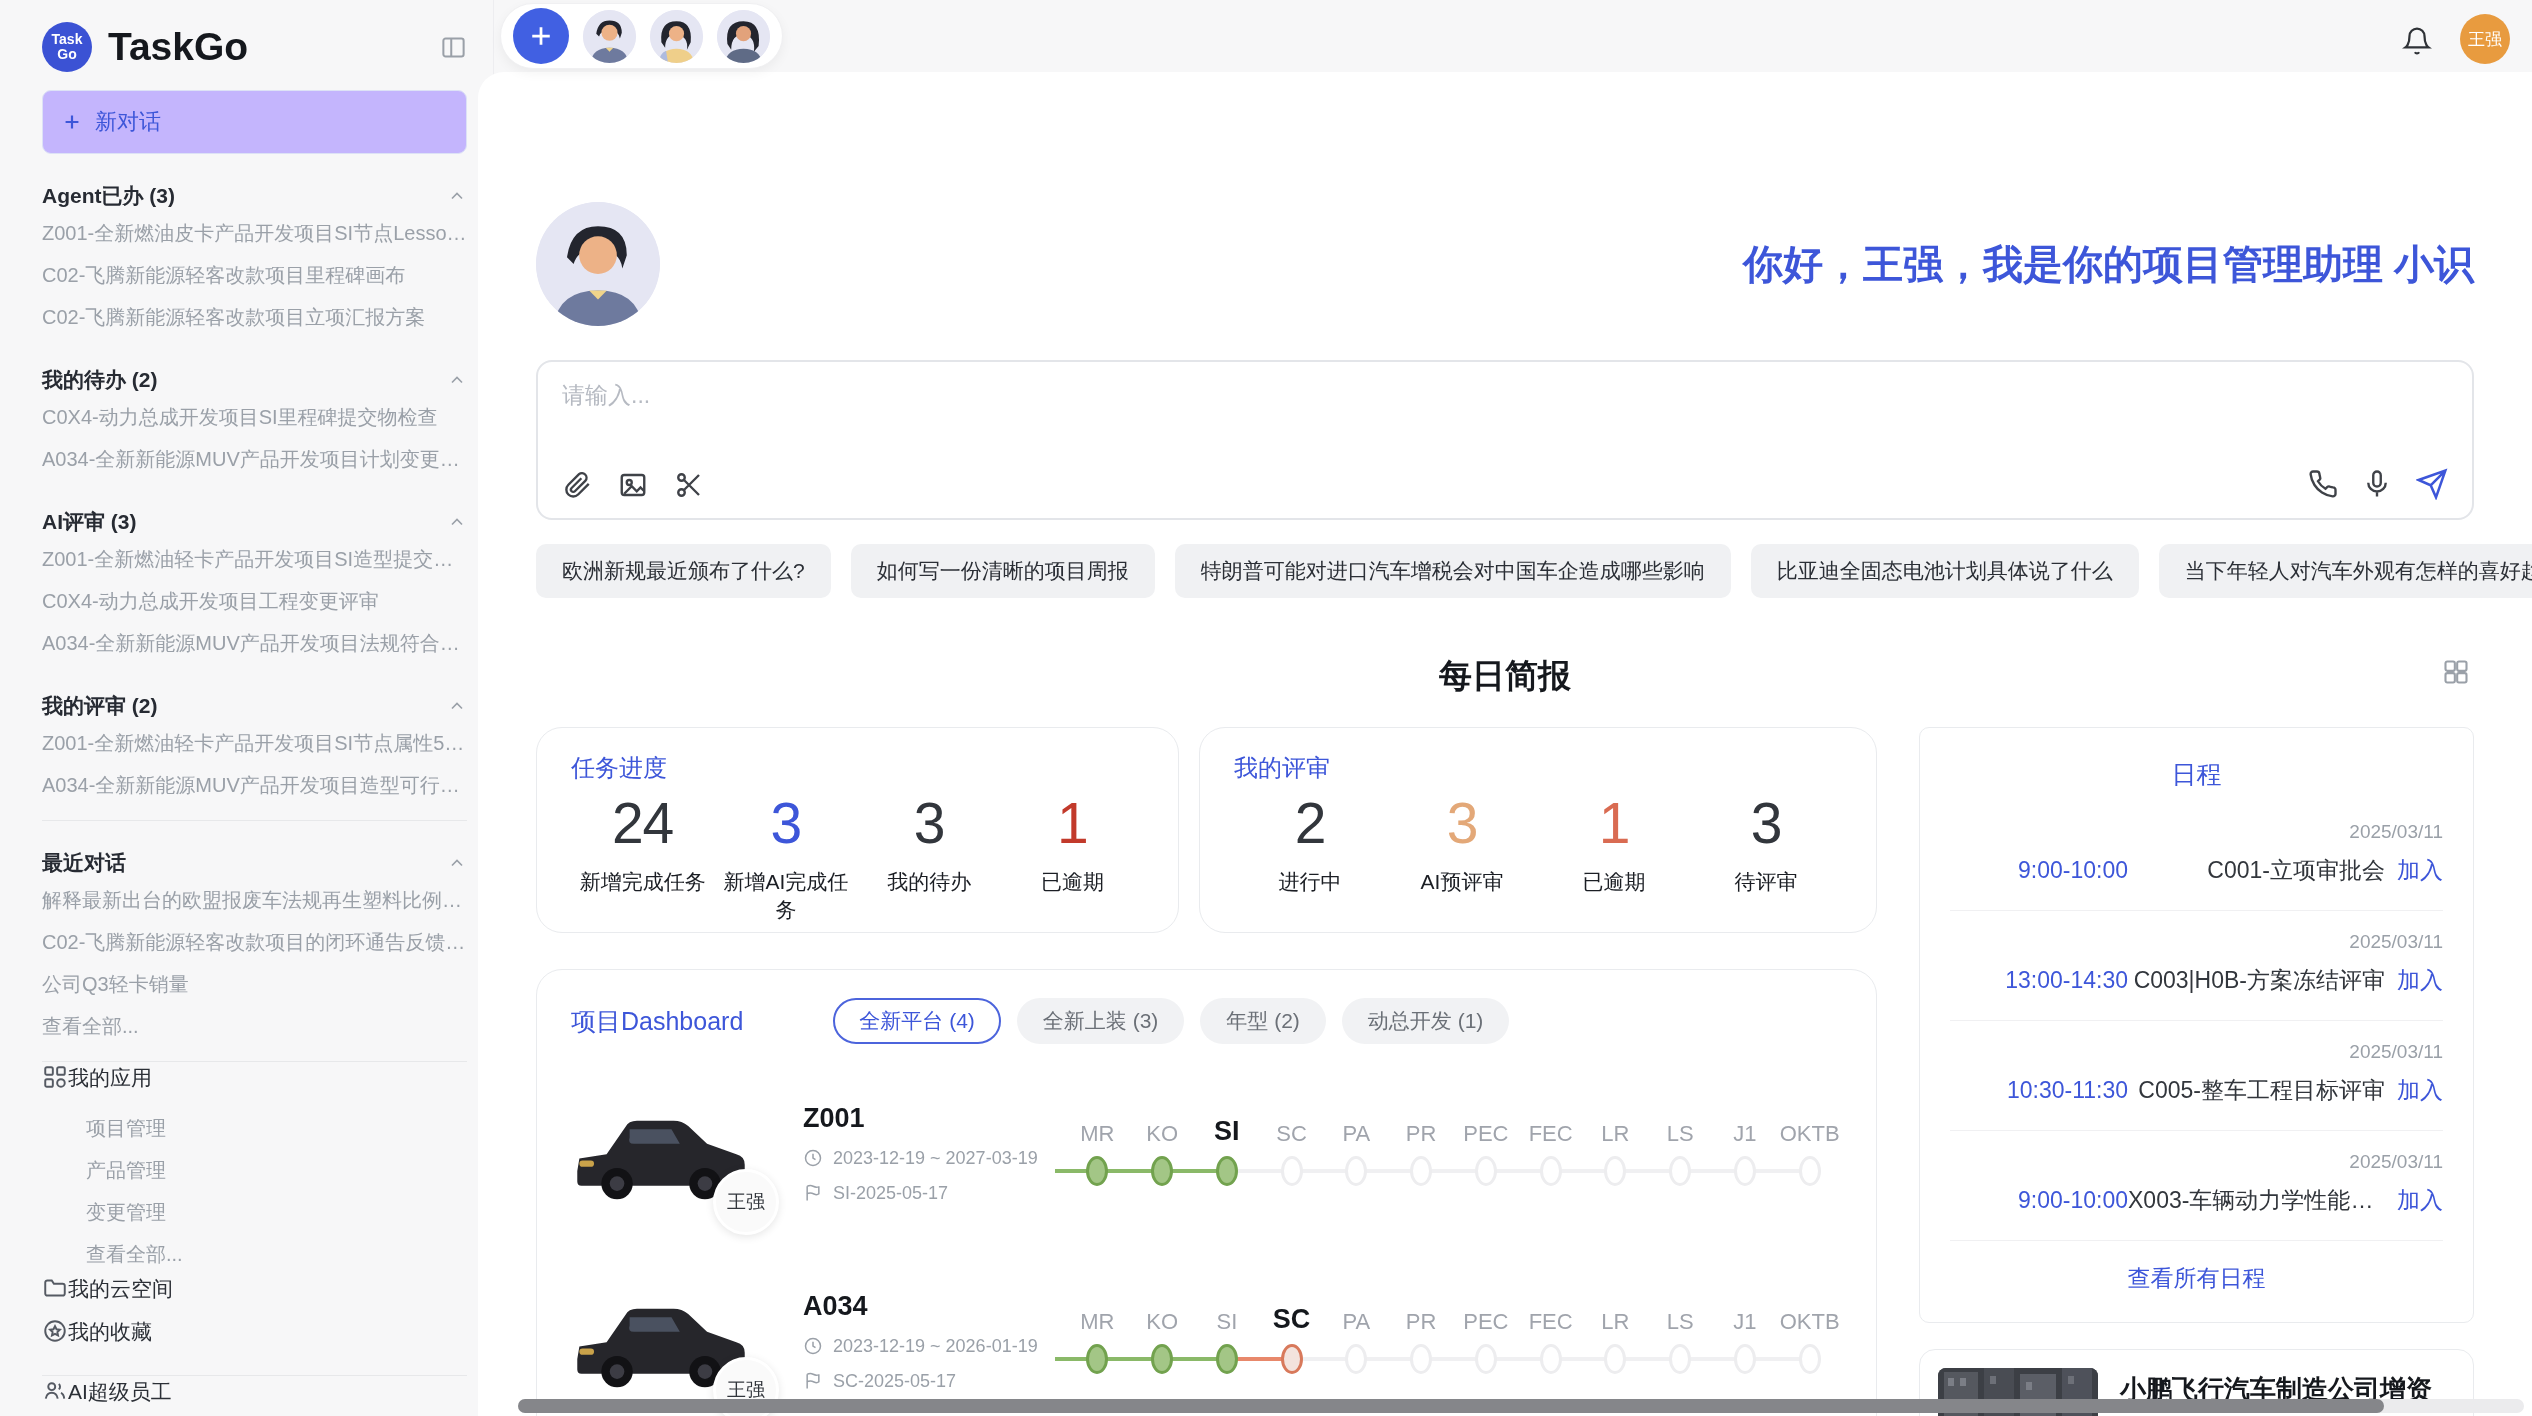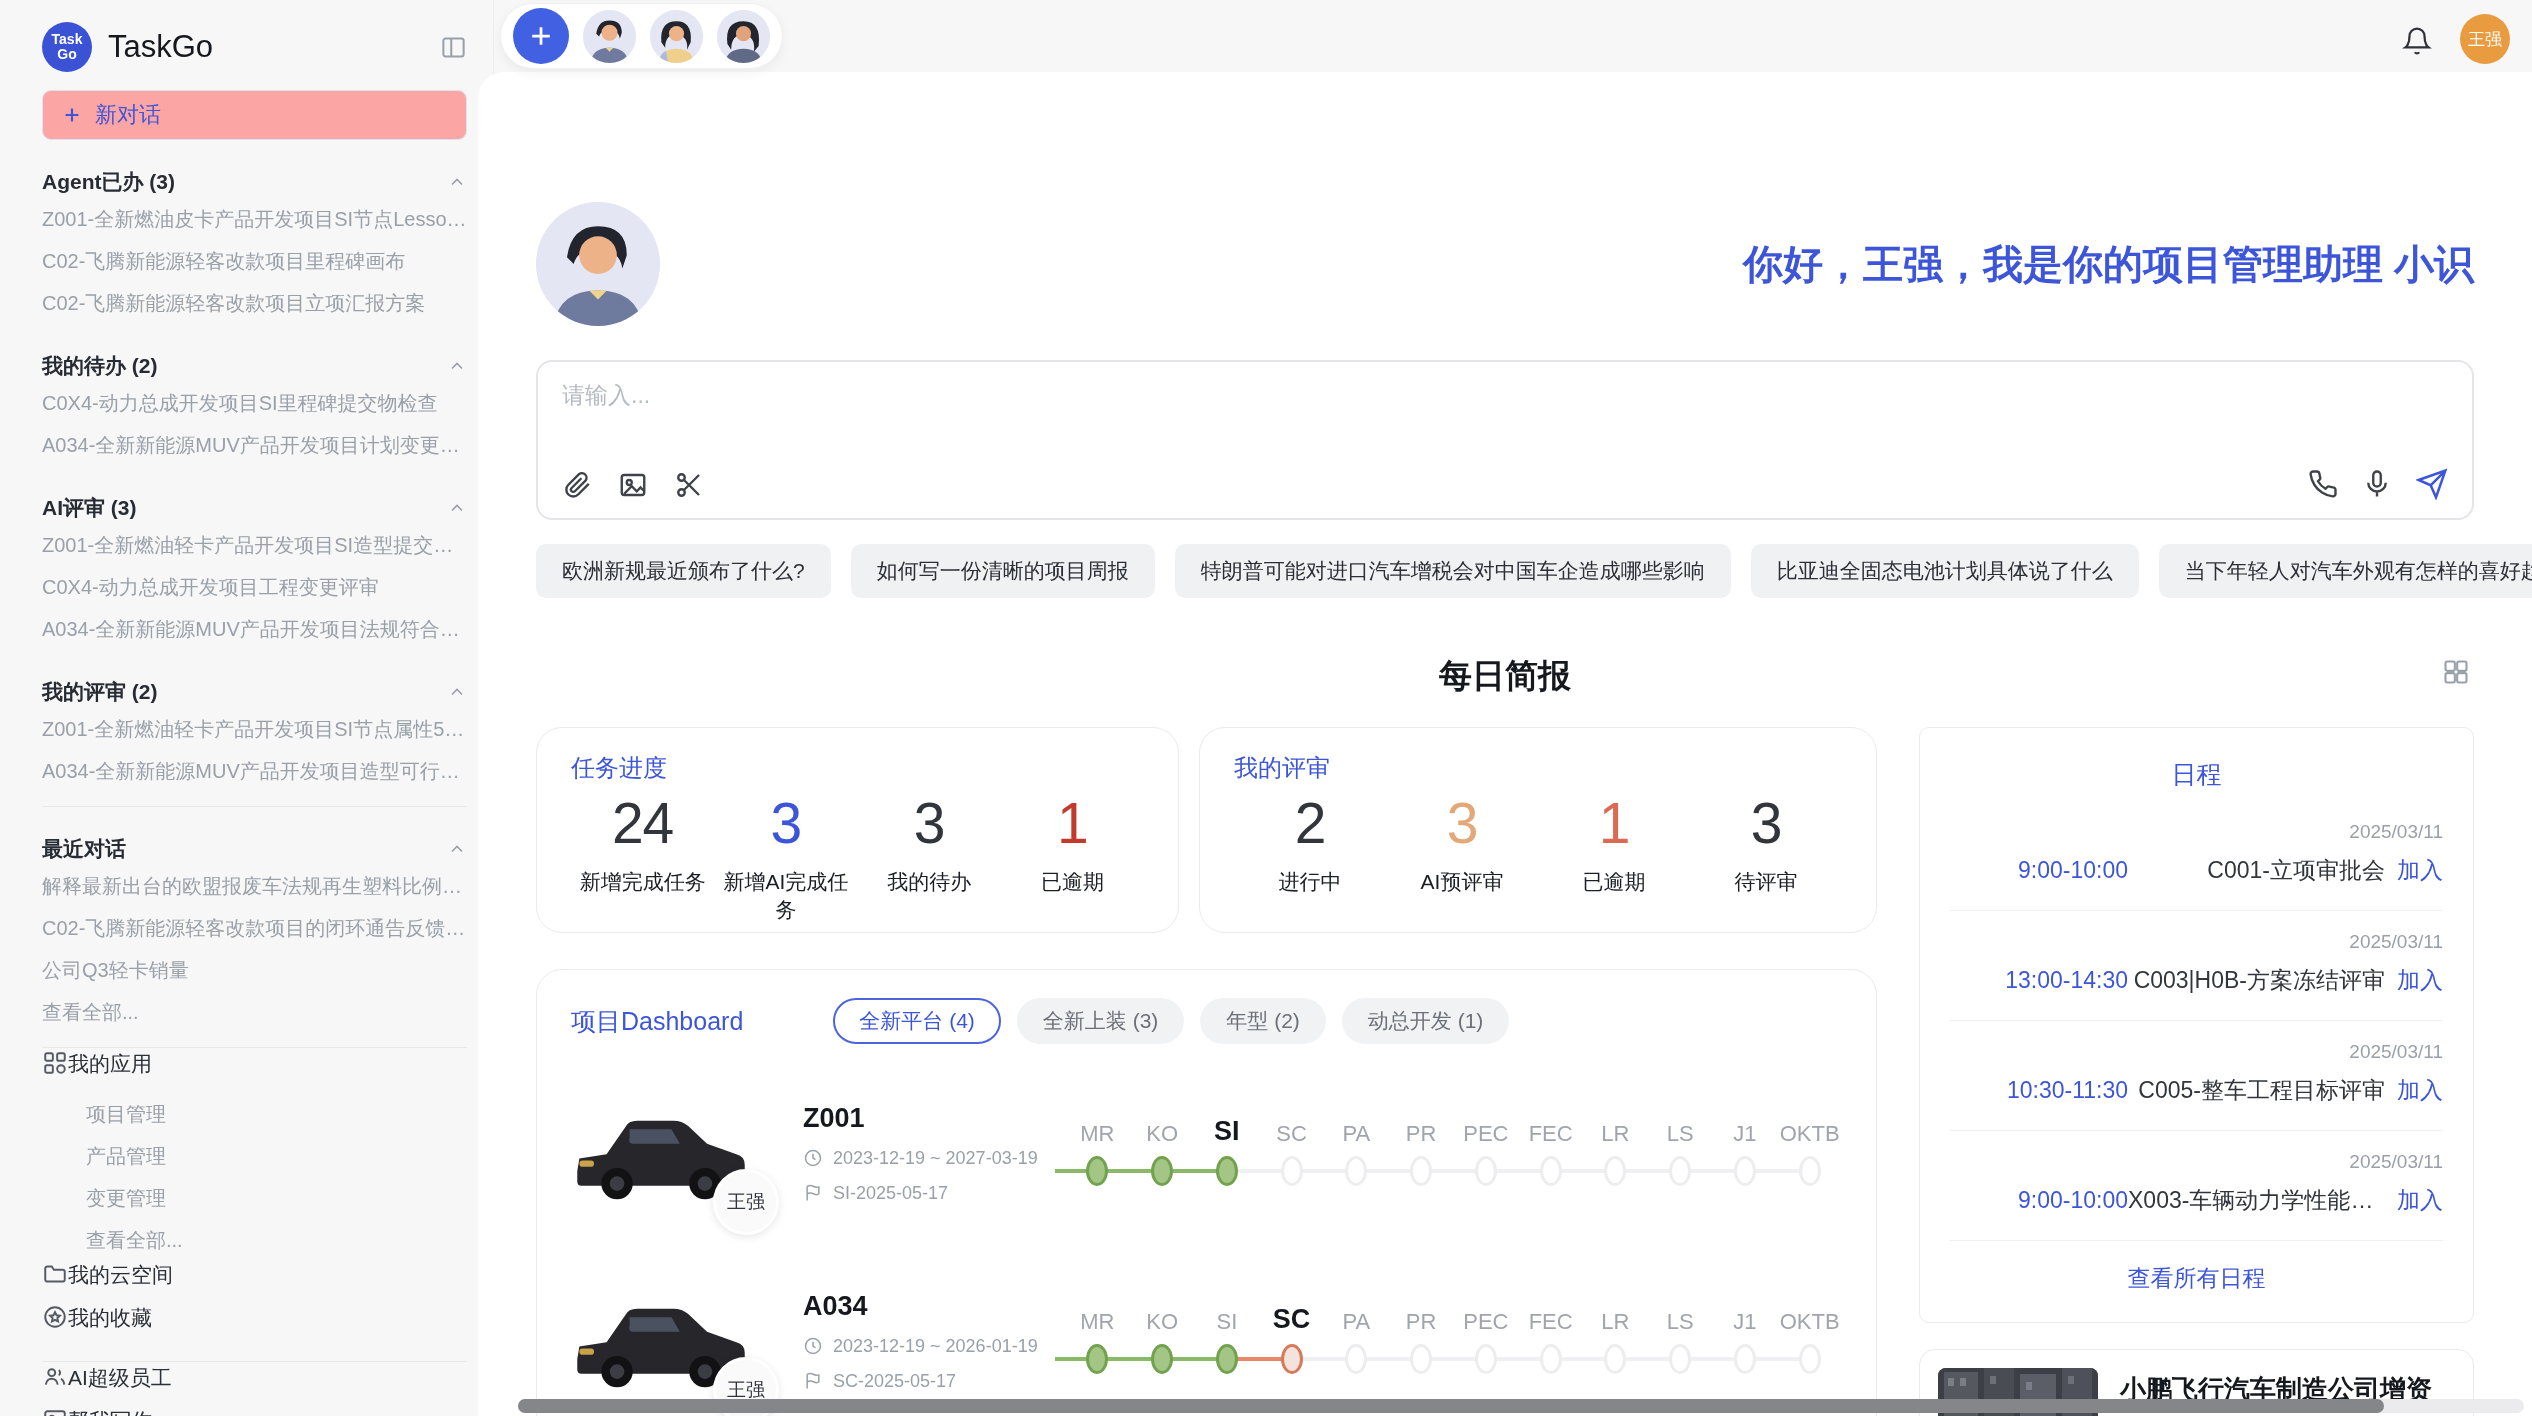--- a/index.html
+++ b/index.html
@@ -4,24 +4,24 @@
 <style>
   * { margin:0; padding:0; box-sizing:border-box; }
   html,body { width:2532px; height:1416px; overflow:hidden; }
   body { background:#f7f7f8; font-family:"Liberation Sans","DejaVu Sans",sans-serif; color:#32363c; position:relative; }
   svg { display:block; }
 
   
   .sidebar { position:absolute; left:16px; top:0; bottom:0; width:478px; background:#f7f7f8; border-right:1px solid #ededf0; padding:0 26px; overflow:hidden; }
   .sb-header { display:flex; align-items:center; padding-top:22px; height:72px; }
   .logo { width:50px; height:50px; border-radius:50%; background:#3b52d4; color:#fff; display:flex; flex-direction:column; align-items:center; justify-content:center; font-size:14px; font-weight:700; line-height:15px; }
-  .app-title { font-size:31px; font-weight:400; color:#15181d; margin-left:16px; }
+  .app-title { font-size:39px; font-weight:700; color:#15181d; margin-left:16px; }
   .sb-header .spacer { flex:1; }
   .icon-btn { color:#9aa0a8; cursor:pointer; }
-  .new-chat { margin-top:18px; height:50px; border-radius:9px; background:#fca5a5; border:1px solid #dde2f6; color:#3d56d9; font-size:22px; display:flex; align-items:center; padding-left:18px; gap:12px; cursor:pointer; }
+  .new-chat { margin-top:18px; height:64px; border-radius:9px; background:#c4b5fd; border:1px solid #dde2f6; color:#3d56d9; font-size:22px; display:flex; align-items:center; padding-left:18px; gap:12px; cursor:pointer; }
   .sec-head { margin-top:26px; height:32px; display:flex; align-items:center; font-size:21px; font-weight:700; color:#272b33; }
   .sec-head .spacer { flex:1; }
   .sb-item { height:42px; line-height:42px; font-size:20px; color:#9aa0a8; white-space:nowrap; overflow:hidden; text-overflow:ellipsis; cursor:pointer; }
   .sb-div { border-top:1px solid #e7e8ea; margin:14px 0 2px 0; }
   .app-row { height:43px; display:flex; align-items:flex-start; gap:0; font-size:21px; color:#2b2f36; cursor:pointer; }
   .app-row .ic { color:#555a63; }
   .sub-item { height:42px; line-height:42px; padding-left:44px; font-size:20px; color:#9aa0a8; white-space:nowrap; overflow:hidden; text-overflow:ellipsis; cursor:pointer; }
 
   
   .toolbar-pill { position:absolute; left:500px; top:3px; height:66px; background:#fff; border:1px solid #f0f0f2; border-radius:40px; box-shadow:0 4px 12px rgba(0,0,0,.05); display:flex; align-items:center; padding:0 12px; gap:14px; z-index:6; }

